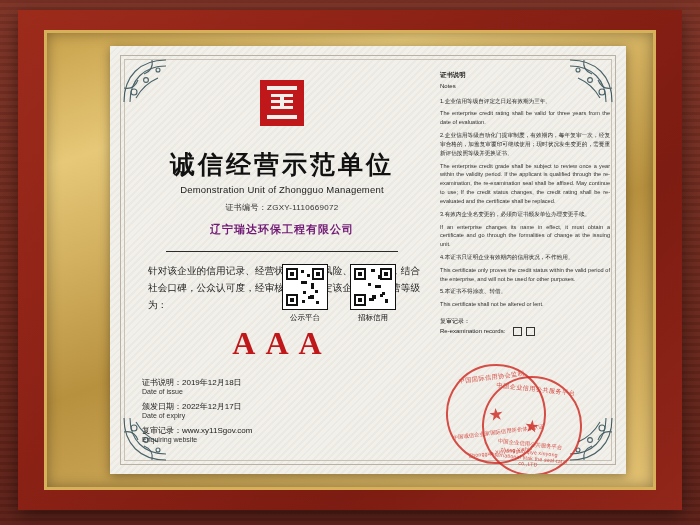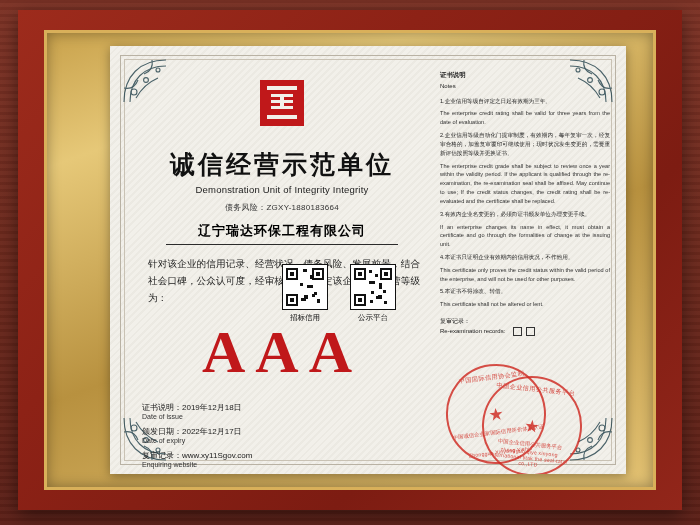--- a/index.html
+++ b/index.html
@@ -73,30 +73,30 @@
     letter-spacing:3px;margin-top:16px;
   }
   .title-en{
     text-align:center;font-size:9.5px;color:#222;letter-spacing:.2px;margin-top:3px;
   }
   .certno{
     text-align:center;font-size:8px;color:#333;margin-top:7px;letter-spacing:.3px;
   }
   .company{
     margin:9px auto 0;width:232px;text-align:center;
-    font-size:13px;font-weight:bold;color:#000000;
-    border-bottom:1px solid #2b2b2b;padding-bottom:4px;letter-spacing:1px;
+    font-size:11px;font-weight:bold;color:#701a75;
+    border-bottom:1px solid #2b2b2b;padding-bottom:14px;letter-spacing:1px;
   }
   .body-cn{
     margin:11px 12px 0 16px;font-size:9.6px;color:#1a1a1a;line-height:1.75;
     text-align:justify;
   }
   .grade{
     text-align:center;color:#c0181a;font-weight:bold;
-    font-size:60px;letter-spacing:10px;margin-top:12px;font-family:"Liberation Serif",serif;
+    font-size:32px;letter-spacing:10px;margin-top:12px;font-family:"Liberation Serif",serif;
   }
   .meta{margin:16px 0 0 10px;font-size:8px;color:#1a1a1a;line-height:1.25;}
   .meta .row{margin-bottom:5px;}
   .meta .cn{font-size:8px;}
   .meta .en{font-size:7px;color:#333;}
   .qr-wrap{
     position:absolute;left:150px;top:196px;width:150px;display:flex;gap:22px;
   }
   .qr-item{text-align:center;}
   .qr{width:44px;height:44px;background:#fff;border:1px solid #111;position:relative;}
@@ -253,24 +253,24 @@
               <rect x="18" y="20" width="22" height="3"></rect>
               <rect x="18" y="26" width="22" height="3"></rect>
               <rect x="18" y="32" width="22" height="3"></rect>
               <rect x="27" y="20" width="4" height="15"></rect>
               <rect x="14" y="41" width="30" height="4"></rect>
             </g>
           </svg>
         </span>
 
         <div class="title-cn">诚信经营示范单位</div>
-        <div class="title-en">Demonstration Unit of Integrity Integrity</div>
+        <div class="title-en">Demonstration Unit of Zhongguo Management</div>
 
         <div class="certno">
-          <span>债务风险：</span><span>ZGXY-1880183664</span>
+          <span>证书编号：</span><span>ZGXY-1110669072</span>
         </div>
 
         <div class="company">辽宁瑞达环保工程有限公司</div>
 
         <div class="body-cn">针对该企业的信用记录、经营状况、债务风险、发展前景，结合社会口碑，公众认可度，经审核评估，确定该企业诚信经营等级为：</div>
 
         <div class="grade">AAA</div>
 
         <div class="meta">
           <div class="row">
@@ -281,43 +281,20 @@
             <div class="cn">颁发日期：2022年12月17日</div>
             <div class="en">Date of expiry</div>
           </div>
           <div class="row">
             <div class="cn">复审记录：www.xy11Sgov.com</div>
             <div class="en">Enquiring website</div>
           </div>
         </div>
 
         <div class="qr-wrap">
-          <div class="qr-item">
-            <div class="qr">
-              <i style="left:3px;top:3px;width:12px;height:12px;"></i>
-              <i style="left:5px;top:5px;width:8px;height:8px;background:#fff;"></i>
-              <i style="left:7px;top:7px;width:4px;height:4px;"></i>
-              <i style="right:3px;top:3px;width:12px;height:12px;"></i>
-              <i style="right:5px;top:5px;width:8px;height:8px;background:#fff;"></i>
-              <i style="right:7px;top:7px;width:4px;height:4px;"></i>
-              <i style="left:3px;bottom:3px;width:12px;height:12px;"></i>
-              <i style="left:5px;bottom:5px;width:8px;height:8px;background:#fff;"></i>
-              <i style="left:7px;bottom:7px;width:4px;height:4px;"></i>
-              <i style="left:20px;top:4px;width:4px;height:3px;"></i>
-              <i style="left:27px;top:10px;width:3px;height:4px;"></i>
-              <i style="left:17px;top:18px;width:3px;height:3px;"></i>
-              <i style="left:24px;top:20px;width:6px;height:3px;"></i>
-              <i style="left:31px;top:27px;width:3px;height:3px;"></i>
-              <i style="left:21px;top:30px;width:4px;height:4px;"></i>
-              <i style="left:18px;bottom:8px;width:5px;height:3px;"></i>
-              <i style="left:29px;bottom:12px;width:3px;height:3px;"></i>
-              <i style="left:34px;bottom:6px;width:3px;height:4px;"></i>
-            </div>
-            <div class="qr-label">招标信用</div>
-          </div>
           <div class="qr-item">
             <div class="qr">
               <i style="left:3px;top:3px;width:12px;height:12px;"></i>
               <i style="left:5px;top:5px;width:8px;height:8px;background:#fff;"></i>
               <i style="left:7px;top:7px;width:4px;height:4px;"></i>
               <i style="right:3px;top:3px;width:12px;height:12px;"></i>
               <i style="right:5px;top:5px;width:8px;height:8px;background:#fff;"></i>
               <i style="right:7px;top:7px;width:4px;height:4px;"></i>
               <i style="left:3px;bottom:3px;width:12px;height:12px;"></i>
               <i style="left:5px;bottom:5px;width:8px;height:8px;background:#fff;"></i>
@@ -328,20 +305,43 @@
               <i style="left:28px;top:18px;width:3px;height:6px;"></i>
               <i style="left:20px;top:26px;width:3px;height:3px;"></i>
               <i style="left:25px;top:31px;width:6px;height:3px;"></i>
               <i style="left:32px;top:25px;width:3px;height:3px;"></i>
               <i style="left:19px;bottom:6px;width:3px;height:3px;"></i>
               <i style="left:27px;bottom:10px;width:4px;height:4px;"></i>
               <i style="left:33px;bottom:5px;width:3px;height:3px;"></i>
             </div>
             <div class="qr-label">公示平台</div>
           </div>
+          <div class="qr-item">
+            <div class="qr">
+              <i style="left:3px;top:3px;width:12px;height:12px;"></i>
+              <i style="left:5px;top:5px;width:8px;height:8px;background:#fff;"></i>
+              <i style="left:7px;top:7px;width:4px;height:4px;"></i>
+              <i style="right:3px;top:3px;width:12px;height:12px;"></i>
+              <i style="right:5px;top:5px;width:8px;height:8px;background:#fff;"></i>
+              <i style="right:7px;top:7px;width:4px;height:4px;"></i>
+              <i style="left:3px;bottom:3px;width:12px;height:12px;"></i>
+              <i style="left:5px;bottom:5px;width:8px;height:8px;background:#fff;"></i>
+              <i style="left:7px;bottom:7px;width:4px;height:4px;"></i>
+              <i style="left:20px;top:4px;width:4px;height:3px;"></i>
+              <i style="left:27px;top:10px;width:3px;height:4px;"></i>
+              <i style="left:17px;top:18px;width:3px;height:3px;"></i>
+              <i style="left:24px;top:20px;width:6px;height:3px;"></i>
+              <i style="left:31px;top:27px;width:3px;height:3px;"></i>
+              <i style="left:21px;top:30px;width:4px;height:4px;"></i>
+              <i style="left:18px;bottom:8px;width:5px;height:3px;"></i>
+              <i style="left:29px;bottom:12px;width:3px;height:3px;"></i>
+              <i style="left:34px;bottom:6px;width:3px;height:4px;"></i>
+            </div>
+            <div class="qr-label">招标信用</div>
+          </div>
         </div>
       </div>
 
       <div class="right">
         <h4>证书说明</h4>
         <div class="sub">Notes</div>
 
         <p>1.企业信用等级自评定之日起有效期为三年。</p>
         <p class="en">The enterprise credit rating shall be valid for three years from the date of evaluation.</p>
 

